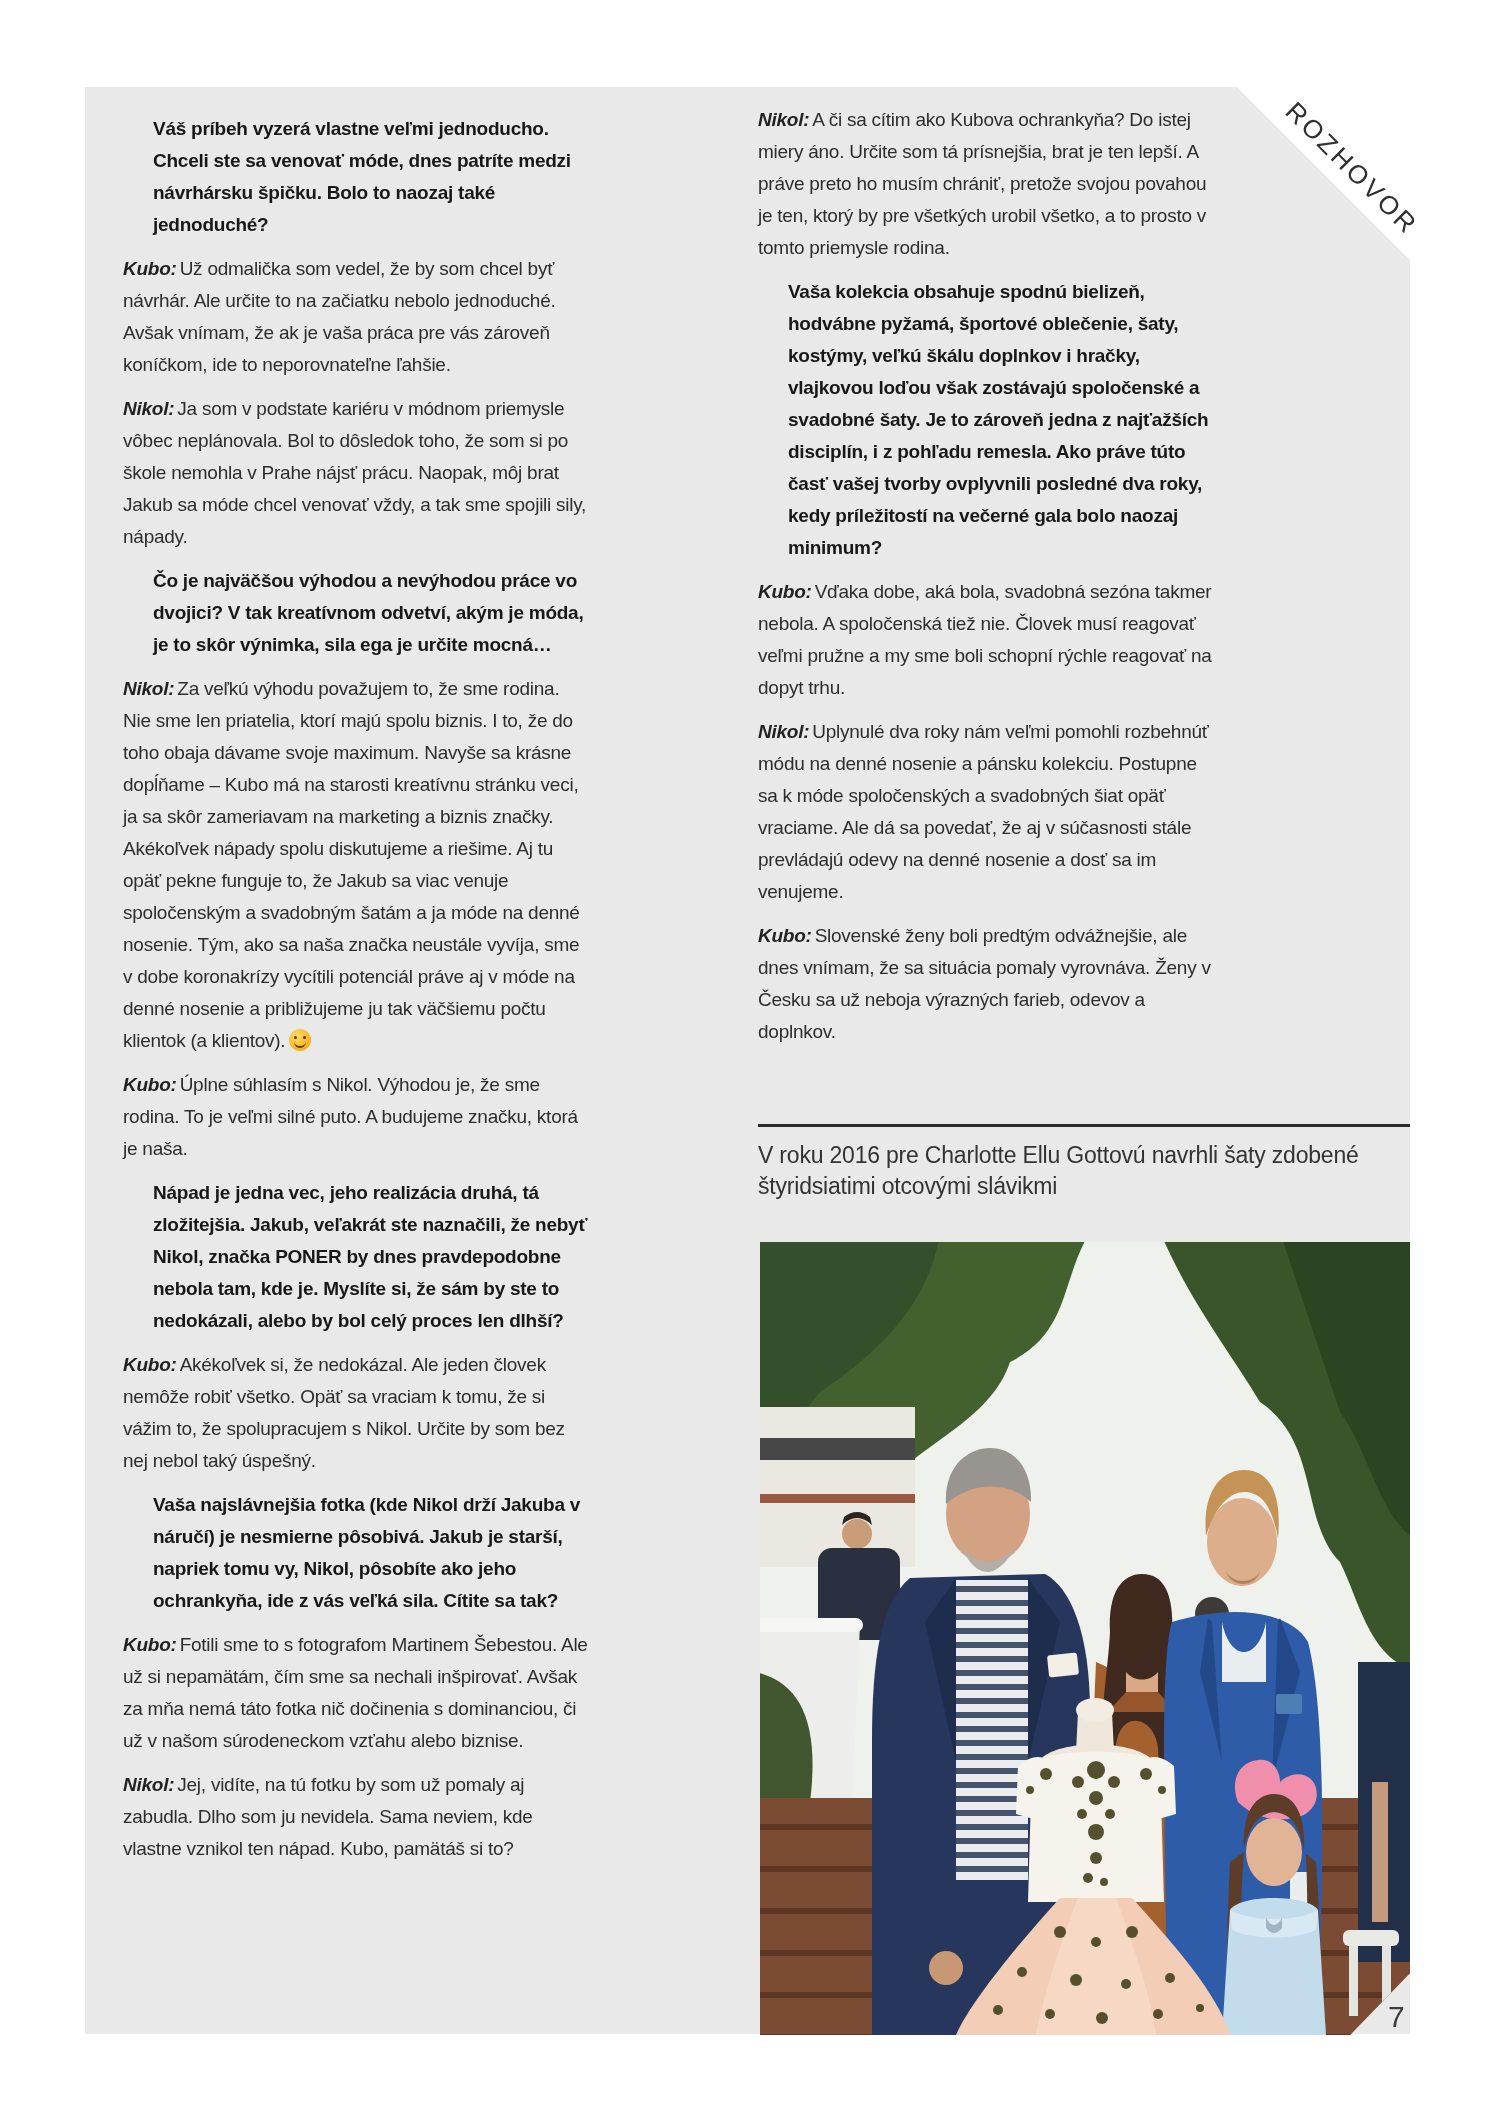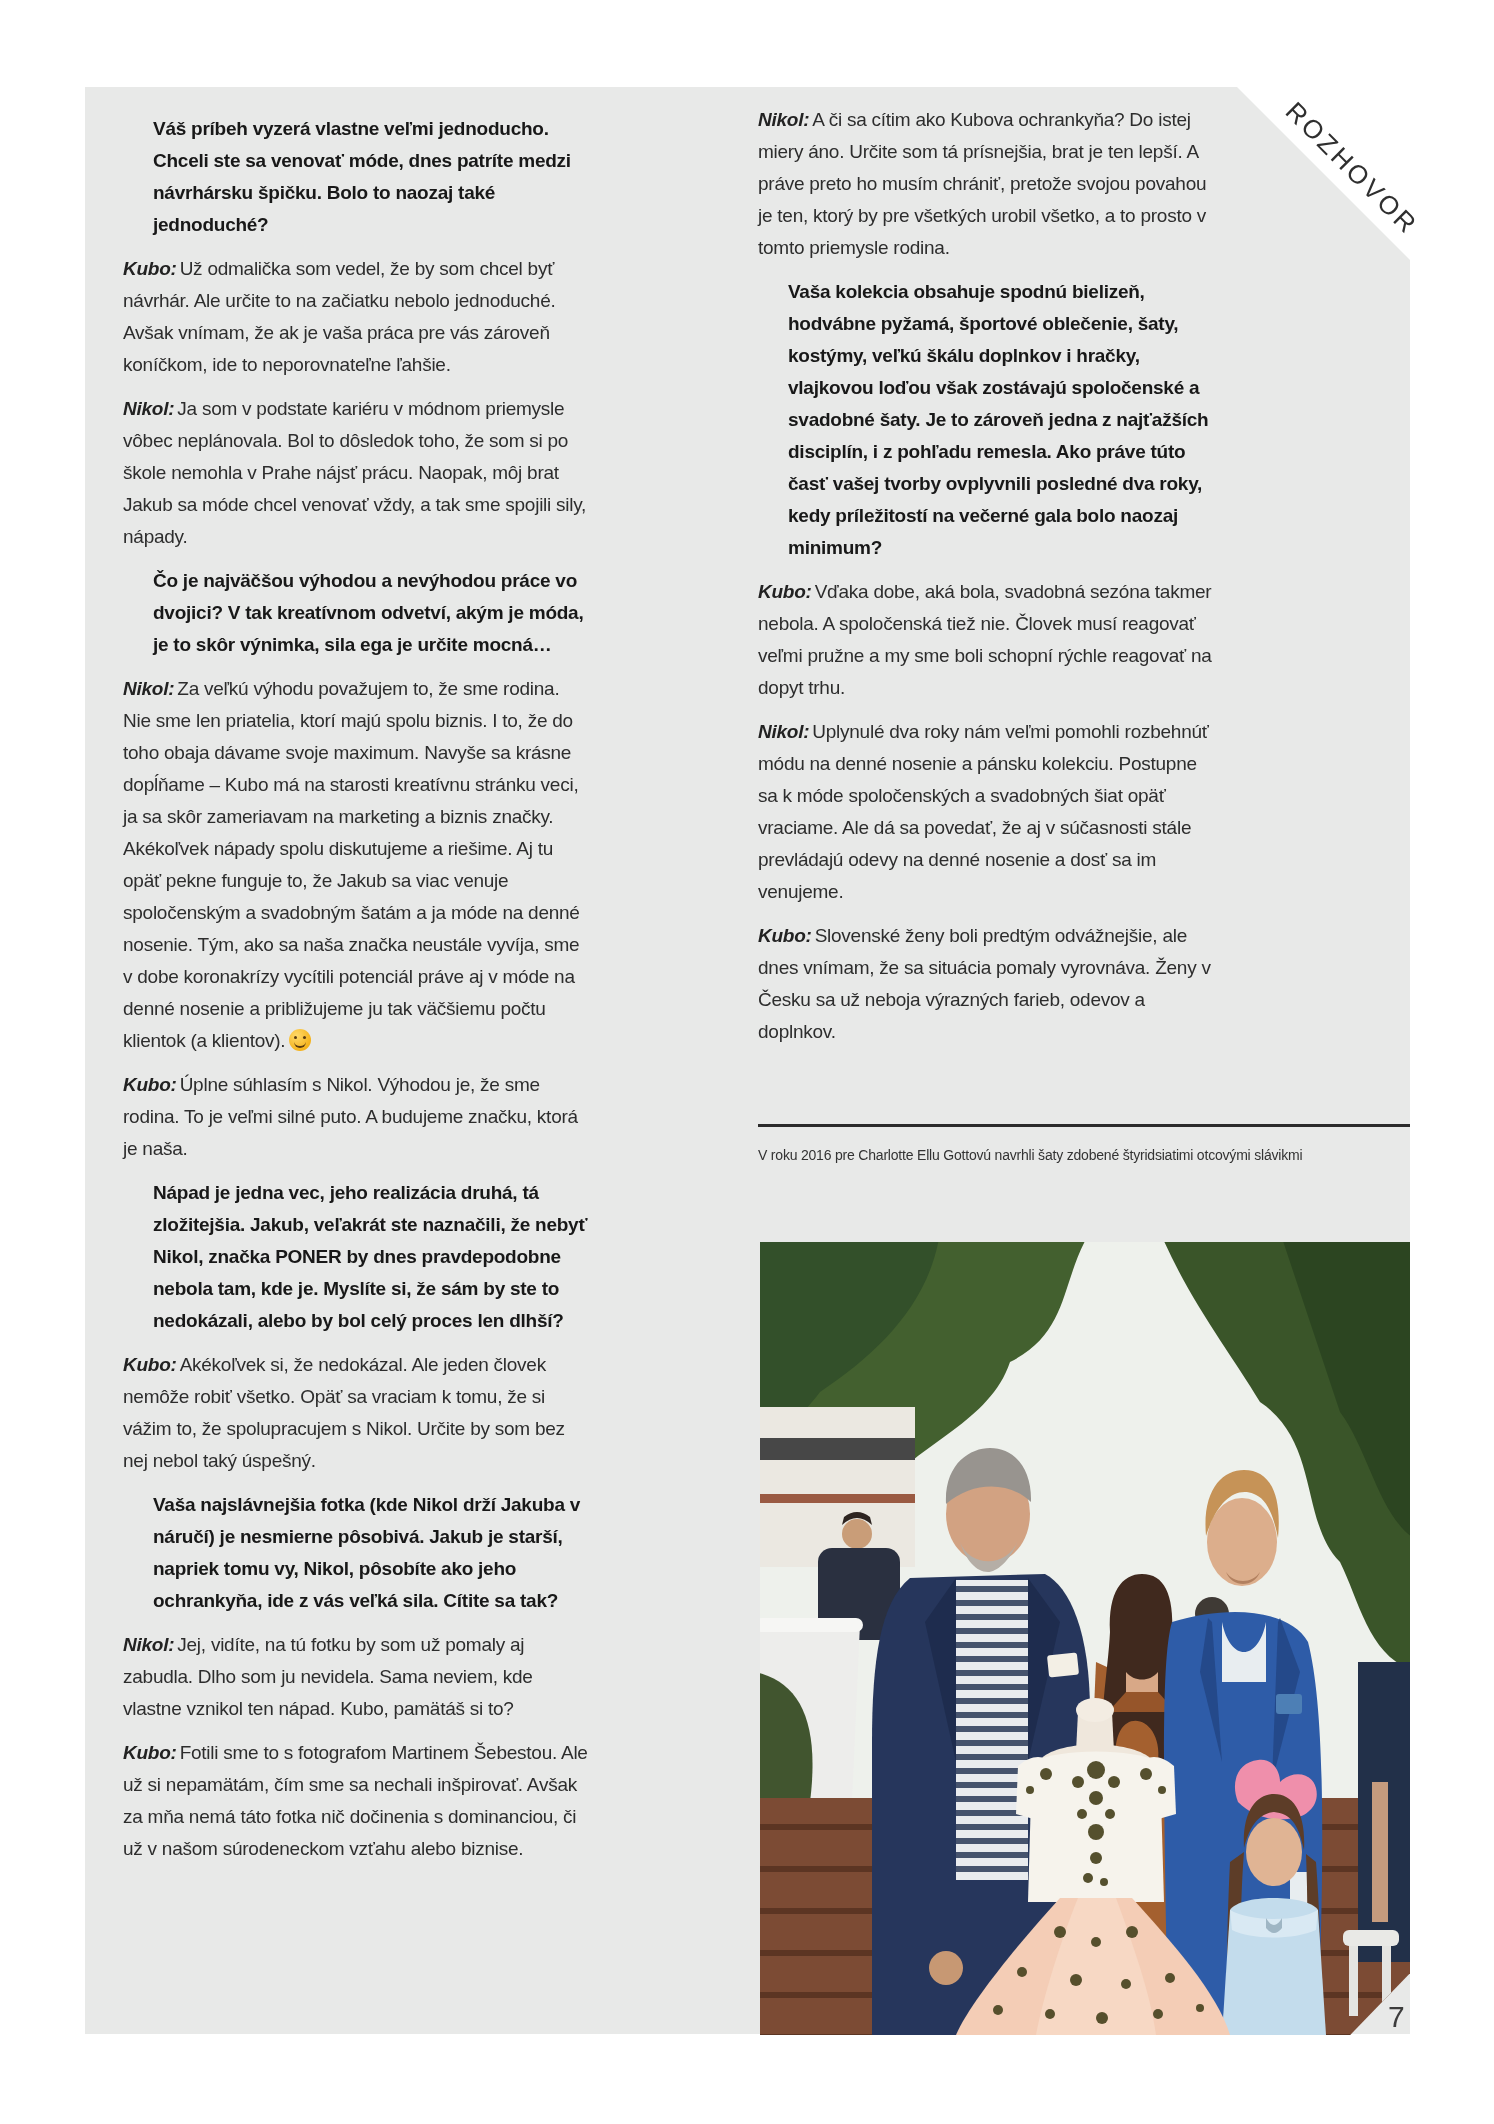--- a/index.html
+++ b/index.html
@@ -31,21 +31,21 @@
     background:radial-gradient(circle at 35% 30%,#ffd96a,#f5b31c 70%);
     position:relative;vertical-align:-4px;margin-left:4px;
   }
   .emoji:before{content:"";position:absolute;left:5px;top:7px;width:3px;height:3px;border-radius:50%;
     background:#5a3b10;box-shadow:9px 0 0 #5a3b10;}
   .emoji:after{content:"";position:absolute;left:5px;top:9px;width:12px;height:8px;border-radius:0 0 12px 12px;
     border-bottom:2px solid #5a3b10;}
   .rule{position:absolute;left:758px;top:1124px;width:652px;height:3px;background:#2b2b2b;}
   .caption{
     position:absolute;left:758px;top:1140px;width:655px;
-    font-size:14px;line-height:31px;color:#333;letter-spacing:-0.2px;
+    font-size:23px;line-height:31px;color:#333;letter-spacing:-0.2px;
   }
   .photo{
     position:absolute;left:760px;top:1242px;width:650px;height:793px;overflow:hidden;
     clip-path:polygon(0 0,100% 0,100% 92.2%,90.8% 100%,0 100%);
     background:#eef0ec;
   }
   .photo svg{display:block;}
   .page-number{
     position:absolute;left:1388px;top:2000px;width:40px;
     font-size:30px;color:#3c3c3c;font-weight:400;
@@ -61,22 +61,22 @@
 <section class="col col-left">
   <p class="question">Váš príbeh vyzerá vlastne veľmi jednoducho. Chceli ste sa venovať móde, dnes patríte medzi návrhársku špičku. Bolo to naozaj také jednoduché?</p>
   <p class="answer"><span class="spk">Kubo:</span><span>Už odmalička som vedel, že by som chcel byť návrhár. Ale určite to na začiatku nebolo jednoduché. Avšak vnímam, že ak je vaša práca pre vás zároveň koníčkom, ide to neporovnateľne ľahšie.</span></p>
   <p class="answer"><span class="spk">Nikol:</span><span>Ja som v podstate kariéru v módnom priemysle vôbec neplánovala. Bol to dôsledok toho, že som si po škole nemohla v Prahe nájsť prácu. Naopak, môj brat Jakub sa móde chcel venovať vždy, a tak sme spojili sily, nápady.</span></p>
   <p class="question">Čo je najväčšou výhodou a nevýhodou práce vo dvojici? V tak kreatívnom odvetví, akým je móda, je to skôr výnimka, sila ega je určite mocná…</p>
   <p class="answer"><span class="spk">Nikol:</span><span>Za veľkú výhodu považujem to, že sme rodina. Nie sme len priatelia, ktorí majú spolu biznis. I to, že do toho obaja dávame svoje maximum. Navyše sa krásne dopĺňame – Kubo má na starosti kreatívnu stránku veci, ja sa skôr zameriavam na marketing a biznis značky. Akékoľvek nápady spolu diskutujeme a riešime. Aj tu opäť pekne funguje to, že Jakub sa viac venuje spoločenským a svadobným šatám a ja móde na denné nosenie. Tým, ako sa naša značka neustále vyvíja, sme v dobe koronakrízy vycítili potenciál práve aj v móde na denné nosenie a približujeme ju tak väčšiemu počtu klientok (a klientov).</span><span class="emoji"></span></p>
   <p class="answer"><span class="spk">Kubo:</span><span>Úplne súhlasím s Nikol. Výhodou je, že sme rodina. To je veľmi silné puto. A budujeme značku, ktorá je naša.</span></p>
   <p class="question">Nápad je jedna vec, jeho realizácia druhá, tá zložitejšia. Jakub, veľakrát ste naznačili, že nebyť Nikol, značka PONER by dnes pravdepodobne nebola tam, kde je. Myslíte si, že sám by ste to nedokázali, alebo by bol celý proces len dlhší?</p>
   <p class="answer"><span class="spk">Kubo:</span><span>Akékoľvek si, že nedokázal. Ale jeden človek nemôže robiť všetko. Opäť sa vraciam k tomu, že si vážim to, že spolupracujem s Nikol. Určite by som bez nej nebol taký úspešný.</span></p>
   <p class="question">Vaša najslávnejšia fotka (kde Nikol drží Jakuba v náručí) je nesmierne pôsobivá. Jakub je starší, napriek tomu vy, Nikol, pôsobíte ako jeho ochrankyňa, ide z vás veľká sila. Cítite sa tak?</p>
+  <p class="answer"><span class="spk">Kubo:</span><span>Fotili sme to s fotografom Martinem Šebestou. Ale už si nepamätám, čím sme sa nechali inšpirovať. Avšak za mňa nemá táto fotka nič dočinenia s dominanciou, či už v našom súrodeneckom vzťahu alebo biznise.</span></p>
   <p class="answer"><span class="spk">Nikol:</span><span>Jej, vidíte, na tú fotku by som už pomaly aj zabudla. Dlho som ju nevidela. Sama neviem, kde vlastne vznikol ten nápad. Kubo, pamätáš si to?</span></p>
-  <p class="answer"><span class="spk">Kubo:</span><span>Fotili sme to s fotografom Martinem Šebestou. Ale už si nepamätám, čím sme sa nechali inšpirovať. Avšak za mňa nemá táto fotka nič dočinenia s dominanciou, či už v našom súrodeneckom vzťahu alebo biznise.</span></p>
 </section>
 
 <section class="col col-right">
   <p class="answer"><span class="spk">Nikol:</span><span>A či sa cítim ako Kubova ochrankyňa? Do istej miery áno. Určite som tá prísnejšia, brat je ten lepší. A práve preto ho musím chrániť, pretože svojou povahou je ten, ktorý by pre všetkých urobil všetko, a to prosto v tomto priemysle rodina.</span></p>
   <p class="question">Vaša kolekcia obsahuje spodnú bielizeň, hodvábne pyžamá, športové oblečenie, šaty, kostýmy, veľkú škálu doplnkov i hračky, vlajkovou loďou však zostávajú spoločenské a svadobné šaty. Je to zároveň jedna z najťažších disciplín, i z pohľadu remesla. Ako práve túto časť vašej tvorby ovplyvnili posledné dva roky, kedy príležitostí na večerné gala bolo naozaj minimum?</p>
   <p class="answer"><span class="spk">Kubo:</span><span>Vďaka dobe, aká bola, svadobná sezóna takmer nebola. A spoločenská tiež nie. Človek musí reagovať veľmi pružne a my sme boli schopní rýchle reagovať na dopyt trhu.</span></p>
   <p class="answer"><span class="spk">Nikol:</span><span>Uplynulé dva roky nám veľmi pomohli rozbehnúť módu na denné nosenie a pánsku kolekciu. Postupne sa k móde spoločenských a svadobných šiat opäť vraciame. Ale dá sa povedať, že aj v súčasnosti stále prevládajú odevy na denné nosenie a dosť sa im venujeme.</span></p>
   <p class="answer"><span class="spk">Kubo:</span><span>Slovenské ženy boli predtým odvážnejšie, ale dnes vnímam, že sa situácia pomaly vyrovnáva. Ženy v Česku sa už neboja výrazných farieb, odevov a doplnkov.</span></p>
 </section>
 

